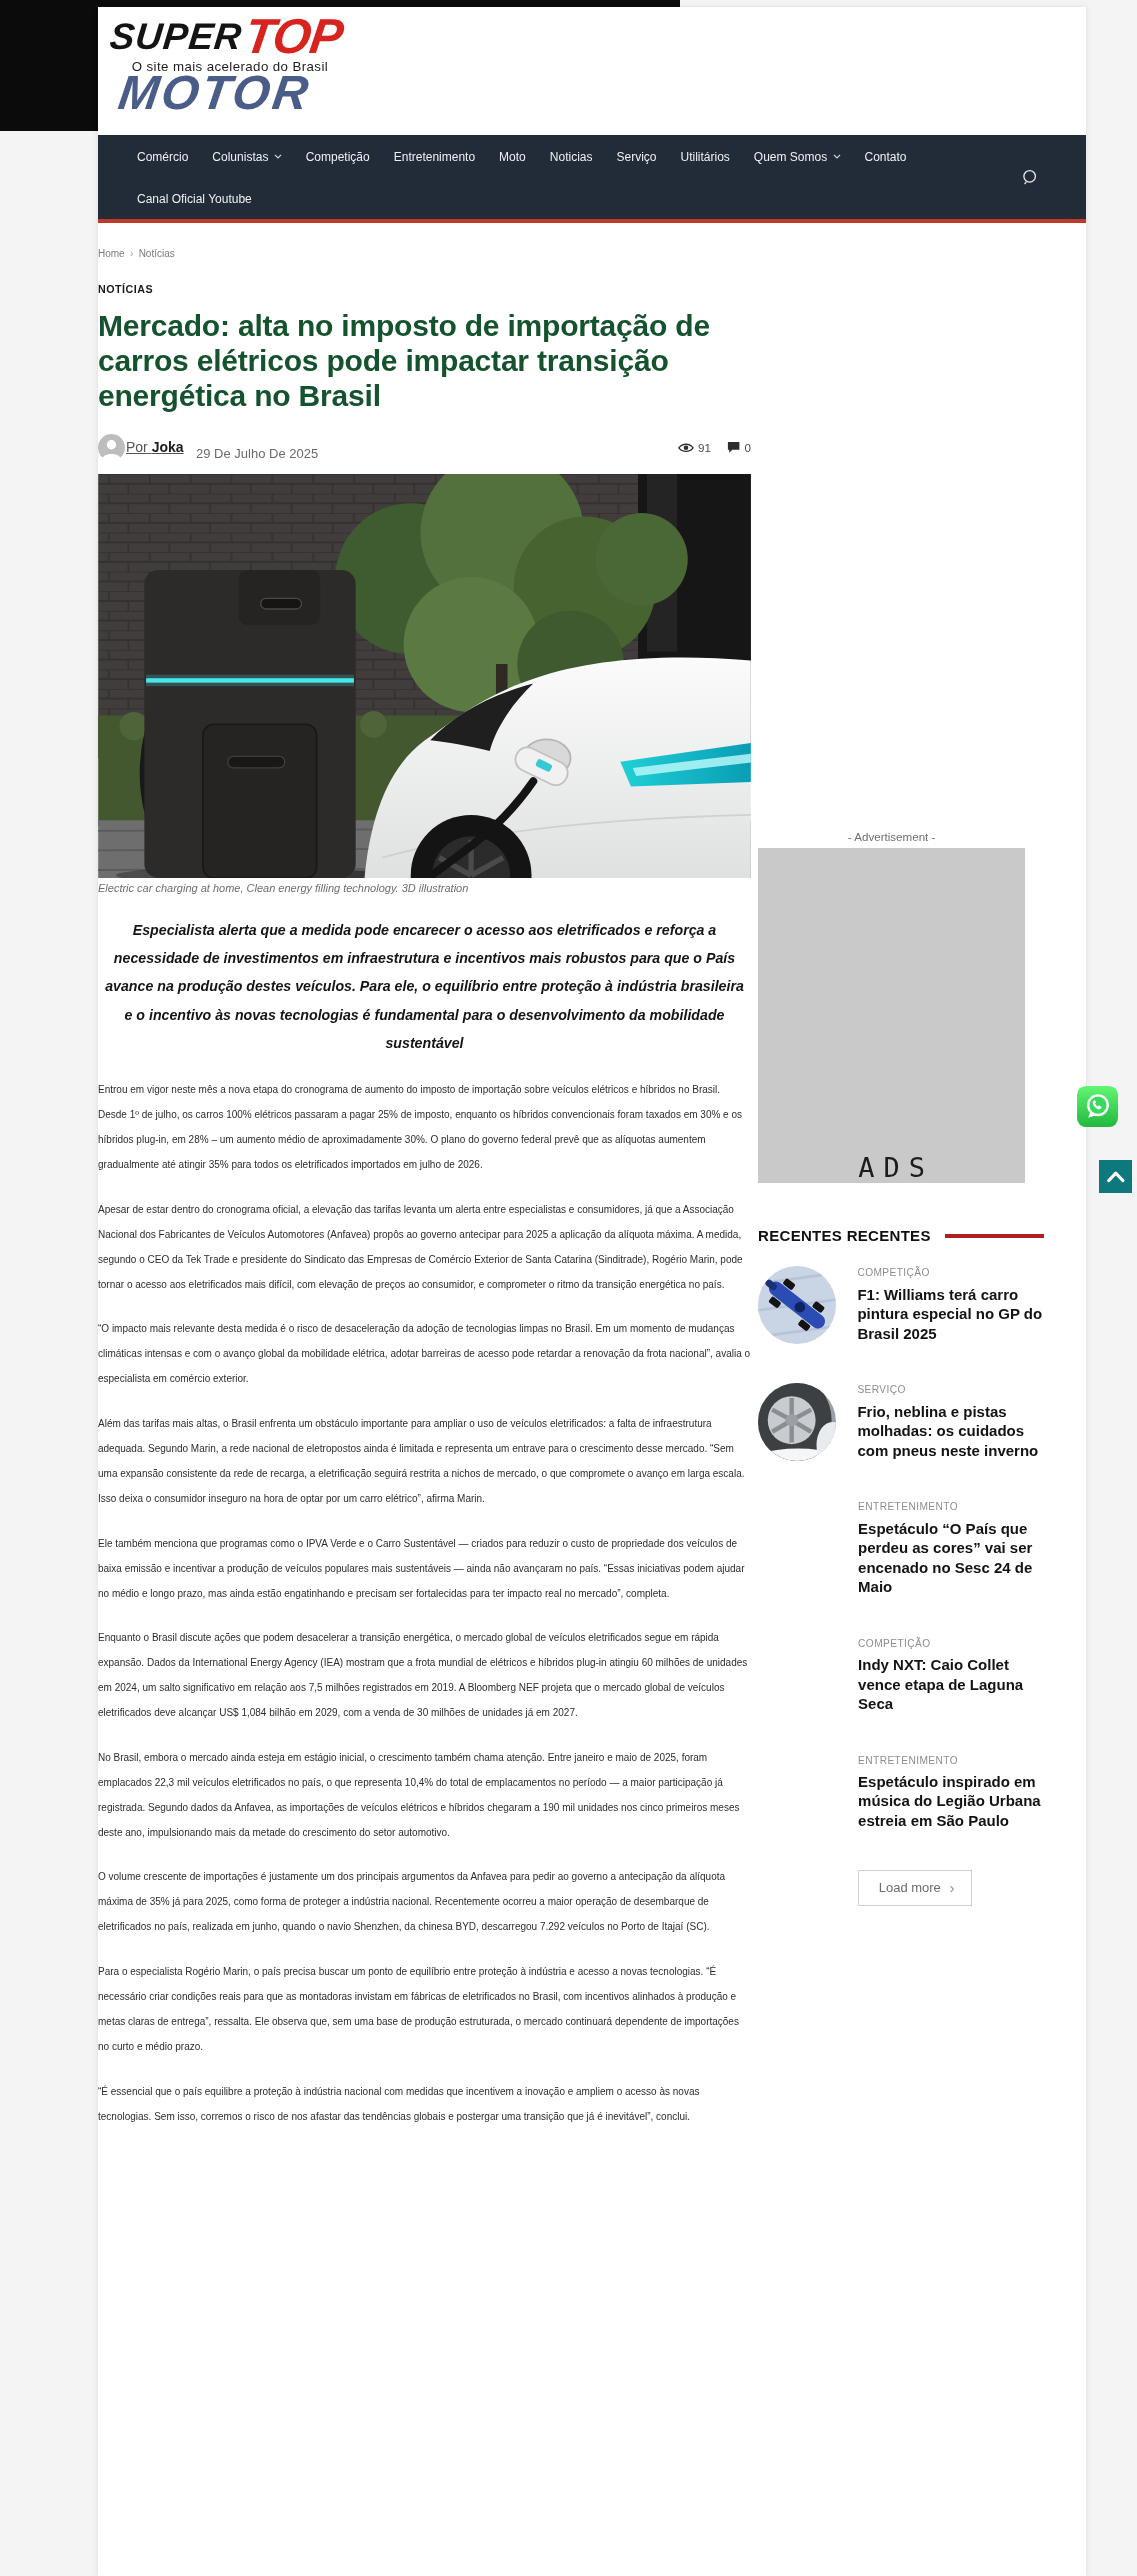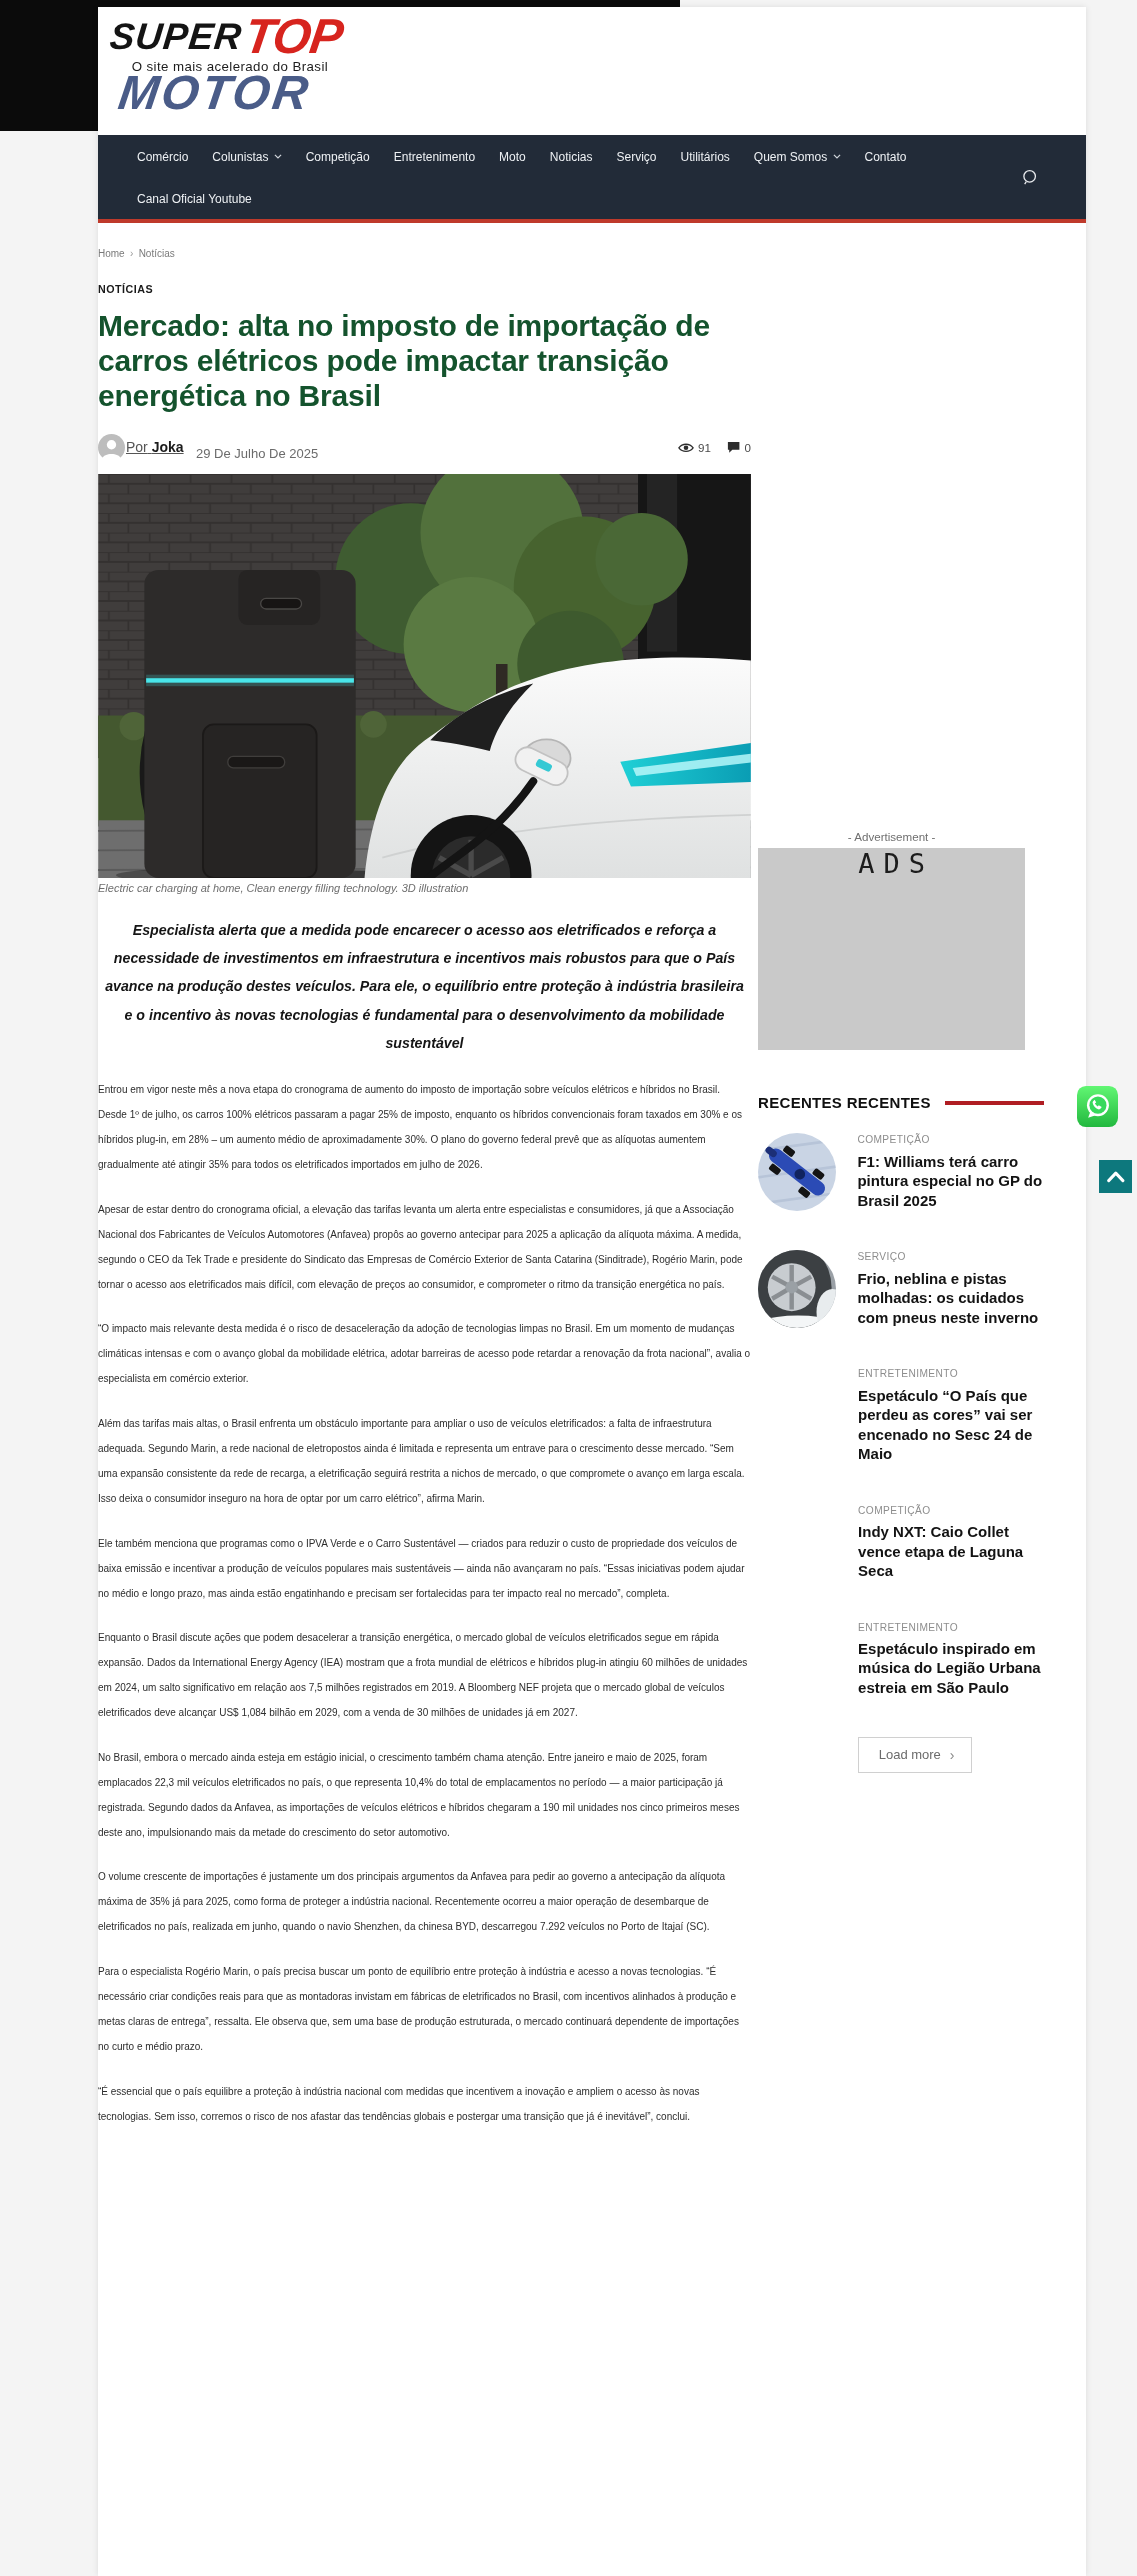--- a/index.html
+++ b/index.html
@@ -56,21 +56,21 @@
 
   .hero-figure { margin-top:13.3px; width:653px; height:404px; }
   .hero-figure svg { display:block; }
   .hero-caption { margin-top:4px; font-size:11px; font-style:italic; color:#6e6e6e; }
 
   .article-intro { margin:21.3px 5.3px 0; font-size:14.2px; line-height:28.4px; font-weight:700; font-style:italic; text-align:center; color:#151515; }
   p.body-p { margin:19.6px 0 0; font-size:10px; line-height:25px; color:#2d2d2d; }
 
   
   .ad-label { margin-top:582px; width:267px; text-align:center; font-size:11.6px; color:#6f6f6f; }
-  .ad-box { width:267px; height:202px; margin-top:5.3px; background:#c9c9c9; display:flex; align-items:flex-start; justify-content:center; cursor:pointer; }
+  .ad-box { width:267px; height:335px; margin-top:5.3px; background:#c9c9c9; display:flex; align-items:flex-end; justify-content:center; cursor:pointer; }
   .ad-text { font-family:"DejaVu Sans Mono", monospace; font-size:27px; font-weight:300; letter-spacing:9px; color:#1c1c1c; padding-left:9px; }
 
   .recent-head { margin-top:44px; display:flex; align-items:center; }
   .recent-title { font-size:15px; font-weight:800; color:#101010; letter-spacing:0.3px; }
   .recent-bar { flex:1; height:3.6px; background:#b01d23; margin-left:14.2px; }
 
   .s-list { margin-top:21.3px; }
   .s-item { display:flex; margin-bottom:39px; cursor:pointer; }
   .s-thumb { width:78px; height:78px; border-radius:50%; overflow:hidden; flex:none; margin-right:21.3px; }
   .s-spacer { width:100px; flex:none; }

